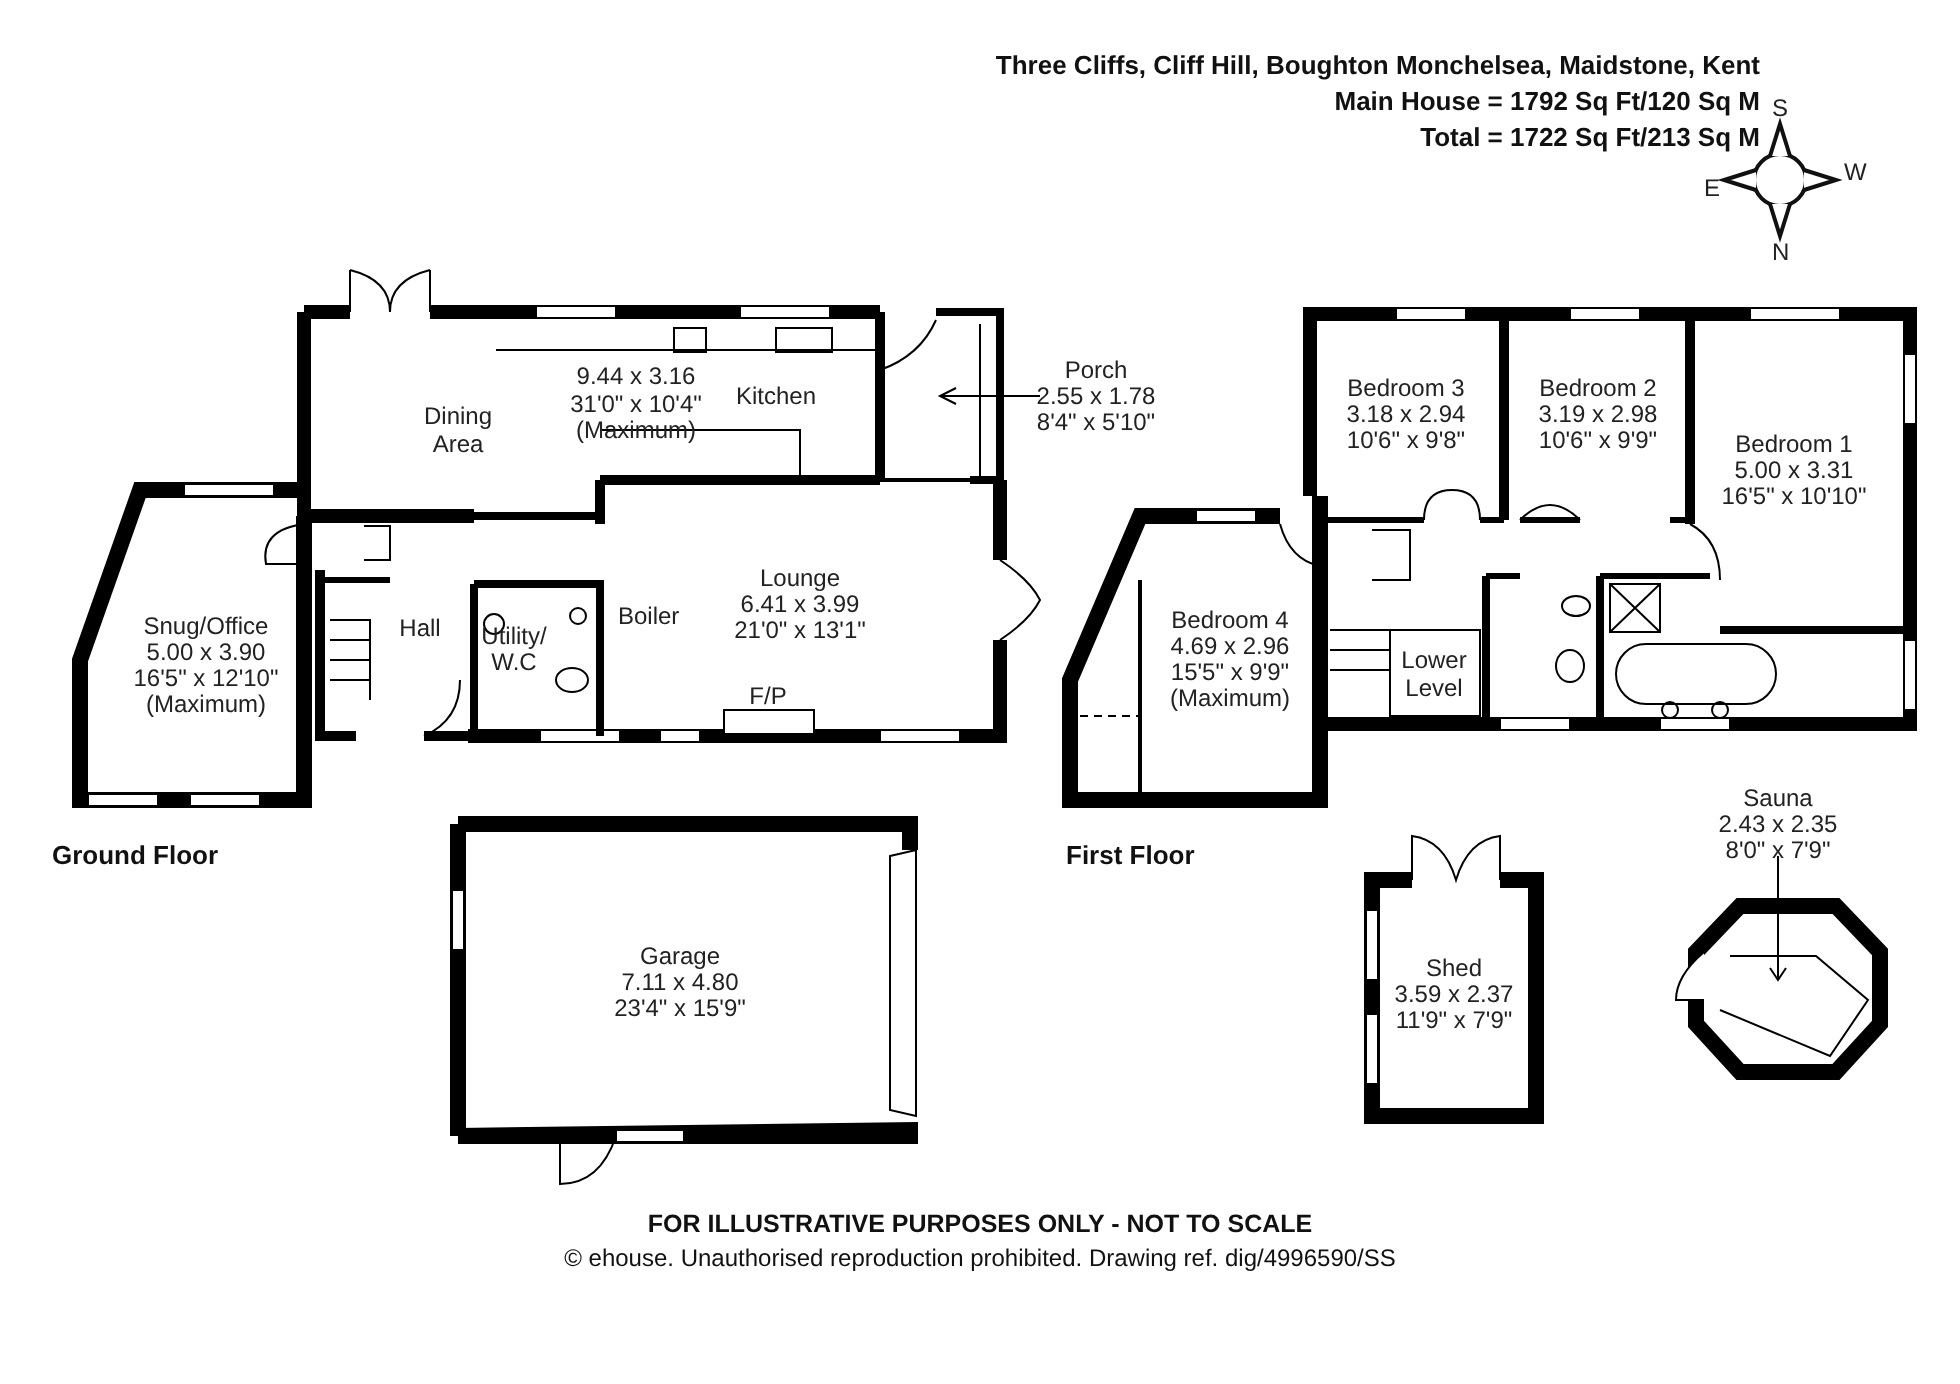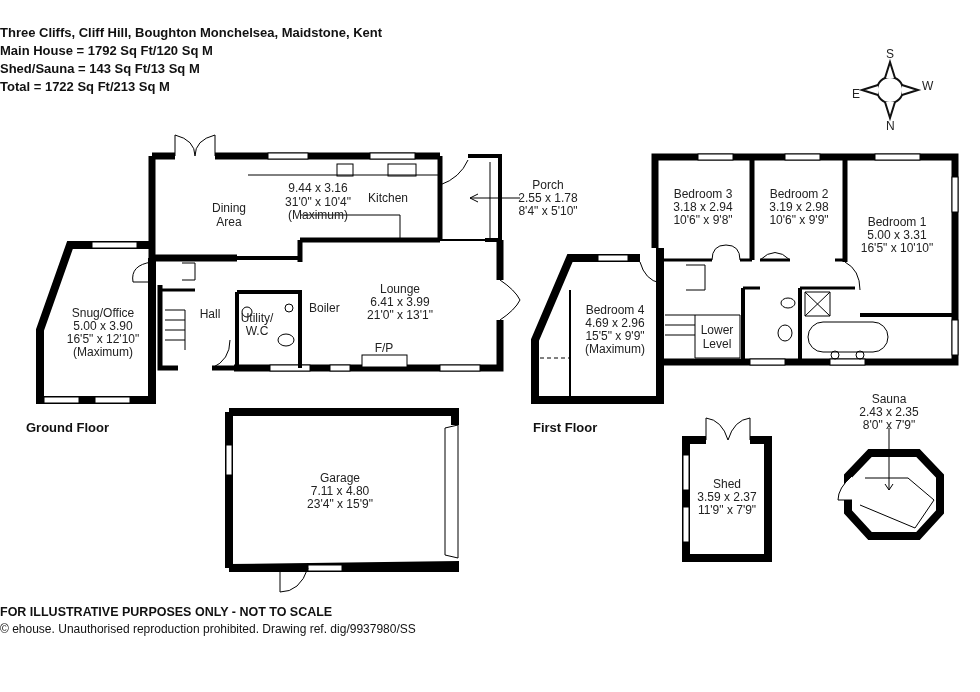--- a/index.html
+++ b/index.html
@@ -1,36 +1,35 @@
 <!DOCTYPE html>
 <html><head>
 <meta charset="utf-8">
 <style>
   html, body { margin: 0; padding: 0; background: #ffffff; }
   body { width: 980px; height: 692px; position: relative; overflow: hidden;
          font-family: "Liberation Sans", sans-serif; color: #111; }
-  .hdr { position: absolute; left: 0; width: 880px; text-align: left;
+  .hdr { position: absolute; left: 0; width: 880px; text-align: right;
          font-weight: bold; font-size: 13px; line-height: 18px; }
   .hdr .t1 { display:block; }
   #plan { position: absolute; left: 0; top: 0; }
   .lbl { font-family: "Liberation Sans", sans-serif; font-size: 12px; fill: #222; }
   .flbl { font-family: "Liberation Sans", sans-serif; font-size: 13px; font-weight: bold; fill: #111; }
-  .footer { position: absolute; left: 0; width: 980px; top: 604px; 
+  .footer { position: absolute; left: 0; width: 980px; top: 604px; text-align: center;
             font-size: 12px; line-height: 17px; }
   .footer .b { font-weight: bold; font-size: 12.5px; }
   .dash { display:inline-block; width: 56px; height: 8px; border: 1px dashed #333;
           border-top-style: dashed; vertical-align: middle; margin-right: 4px; }
 </style>
 </head>
 <body>
 
 <div class="hdr" style="top:24px;">
   <span class="t1">Three Cliffs, Cliff Hill, Boughton Monchelsea, Maidstone, Kent</span>
   <span class="t1">Main House = 1792 Sq Ft/120 Sq M</span>
-  <span class="t1">Shed/Sauna = 143 Sq Ft/13 Sq M</span>
   <span class="t1">Total = 1722 Sq Ft/213 Sq M</span>
 </div>
 
 <svg id="plan" width="980" height="692" viewBox="0 0 980 692">
 
   <g stroke="#111" stroke-width="2" fill="none">
     <circle cx="890" cy="90" r="13" fill="#fff"></circle>
     <path d="M885,78 L890,62 L895,78" fill="#fff"></path>
     <path d="M885,102 L890,118 L895,102" fill="#fff"></path>
     <path d="M878,85 L862,90 L878,95" fill="#fff"></path>
@@ -201,14 +200,14 @@
     <path d="M865,478 L908,478 L934,500 L915,528 L860,505" stroke-width="1"></path>
     <path d="M889,428 L889,490 M885,484 L889,490 L893,484" stroke-width="1"></path>
   </g>
   <text class="lbl" x="889" y="403" text-anchor="middle">Sauna</text>
   <text class="lbl" x="889" y="416" text-anchor="middle">2.43 x 2.35</text>
   <text class="lbl" x="889" y="429" text-anchor="middle">8'0" x 7'9"</text>
 </svg>
 
 <div class="footer">
   <div class="b">FOR ILLUSTRATIVE PURPOSES ONLY - NOT TO SCALE</div>
-  <div>© ehouse. Unauthorised reproduction prohibited. Drawing ref. dig/9937980/SS</div>
+  <div>© ehouse. Unauthorised reproduction prohibited. Drawing ref. dig/4996590/SS</div>
 </div>
 
 </body></html>

